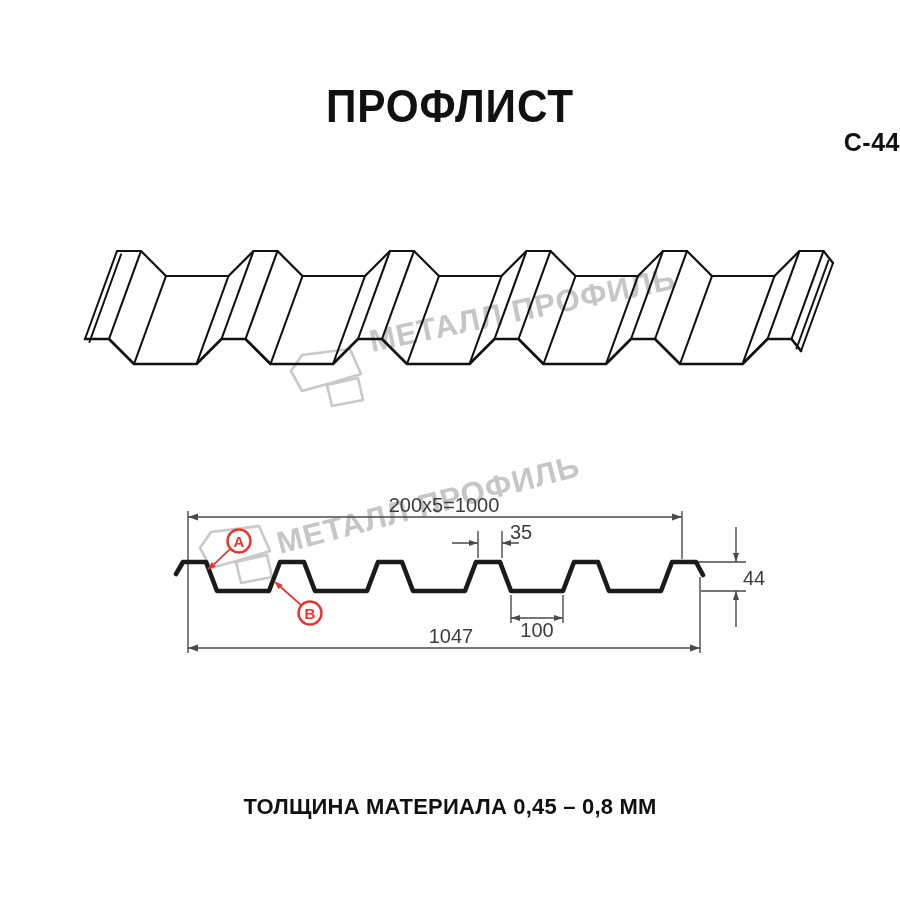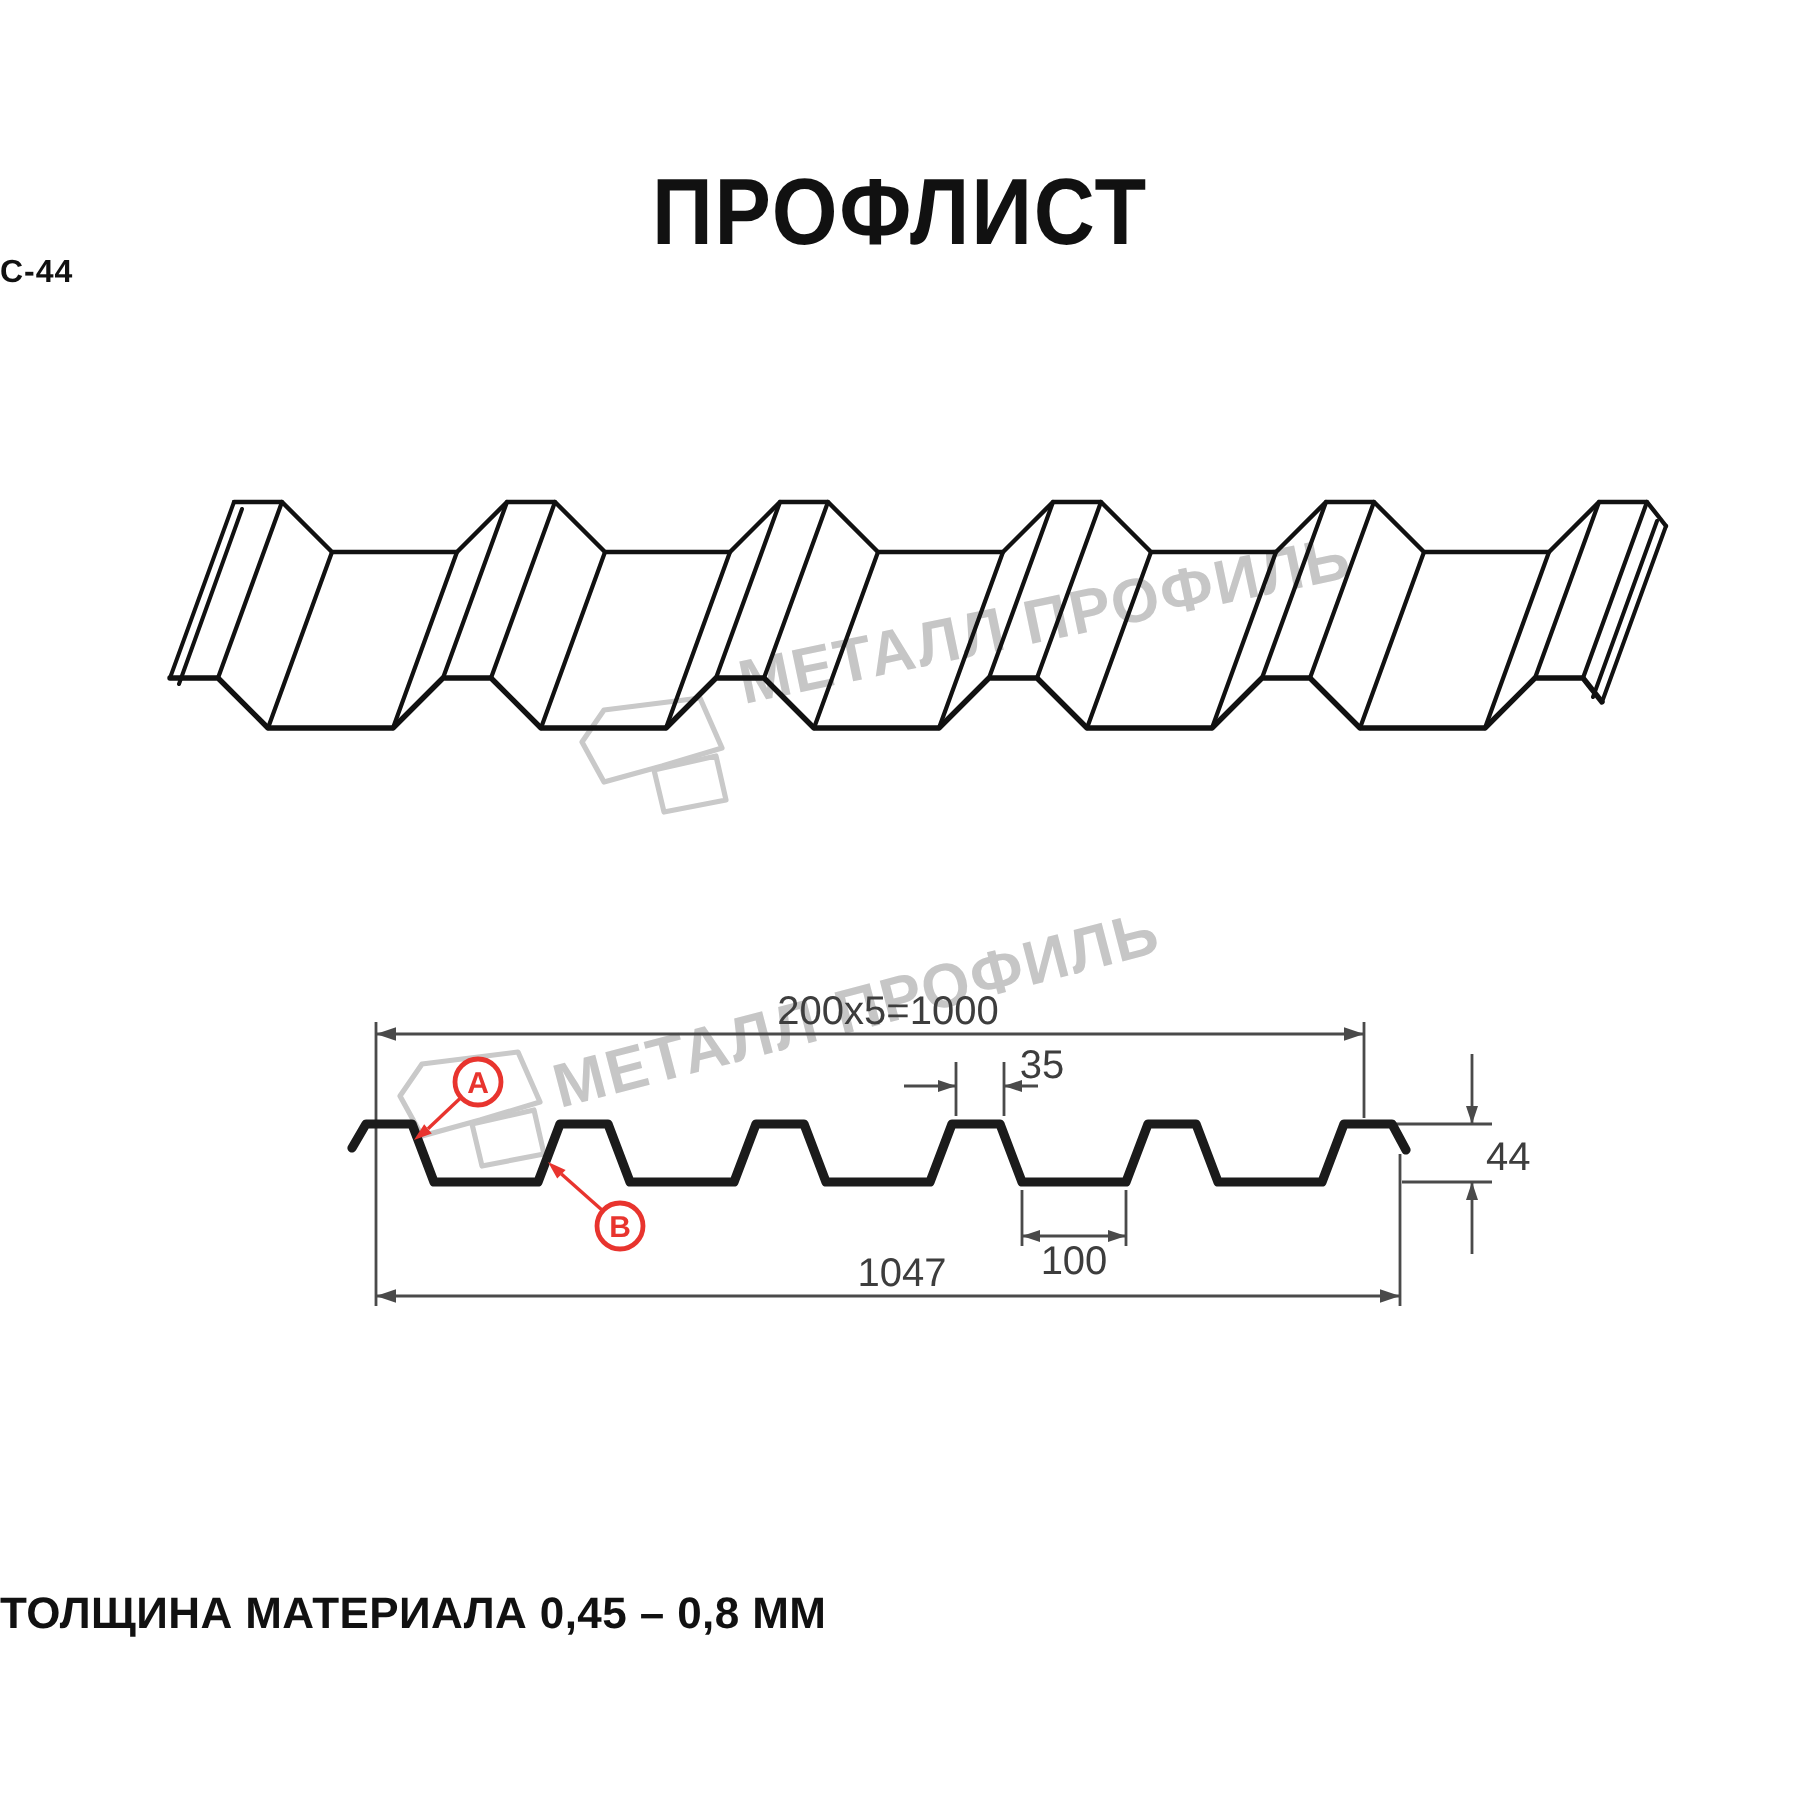--- a/index.html
+++ b/index.html
@@ -1,23 +1,23 @@
 <!DOCTYPE html>
 <html><head>
 <meta charset="utf-8">
 <style>
   html,body{margin:0;padding:0;background:#fff;}
   body{width:900px;height:900px;position:relative;overflow:hidden;
        font-family:"Liberation Sans", sans-serif;}
   .title{position:absolute;top:78px;left:0;width:900px;text-align:center;
          font-size:47px;font-weight:bold;letter-spacing:1px;color:#111;
          transform:scaleX(0.9);}
-  .subtitle{position:absolute;top:128px;left:0;width:900px;text-align:left;
-         font-size:16px;font-weight:bold;letter-spacing:0.5px;color:#111;}
-  .footer{position:absolute;top:794px;left:0;width:900px;
+  .subtitle{position:absolute;top:128px;left:0;width:900px;text-align:right;
+         font-size:25px;font-weight:bold;letter-spacing:0.5px;color:#111;}
+  .footer{position:absolute;top:794px;left:0;width:900px;text-align:center;
          font-size:22px;font-weight:bold;letter-spacing:0.2px;color:#111;}
   svg{position:absolute;top:0;left:0;}
   .wm-text{font-size:31px;font-weight:bold;letter-spacing:1px;fill:#c6c6c6;}
   .dim-text{font-size:20px;fill:#3d3d3d;}
   .marker-letter{font-size:15px;font-weight:bold;fill:#e8342e;}
 </style>
 </head>
 <body>
 
 <div class="title">ПРОФЛИСТ</div>

